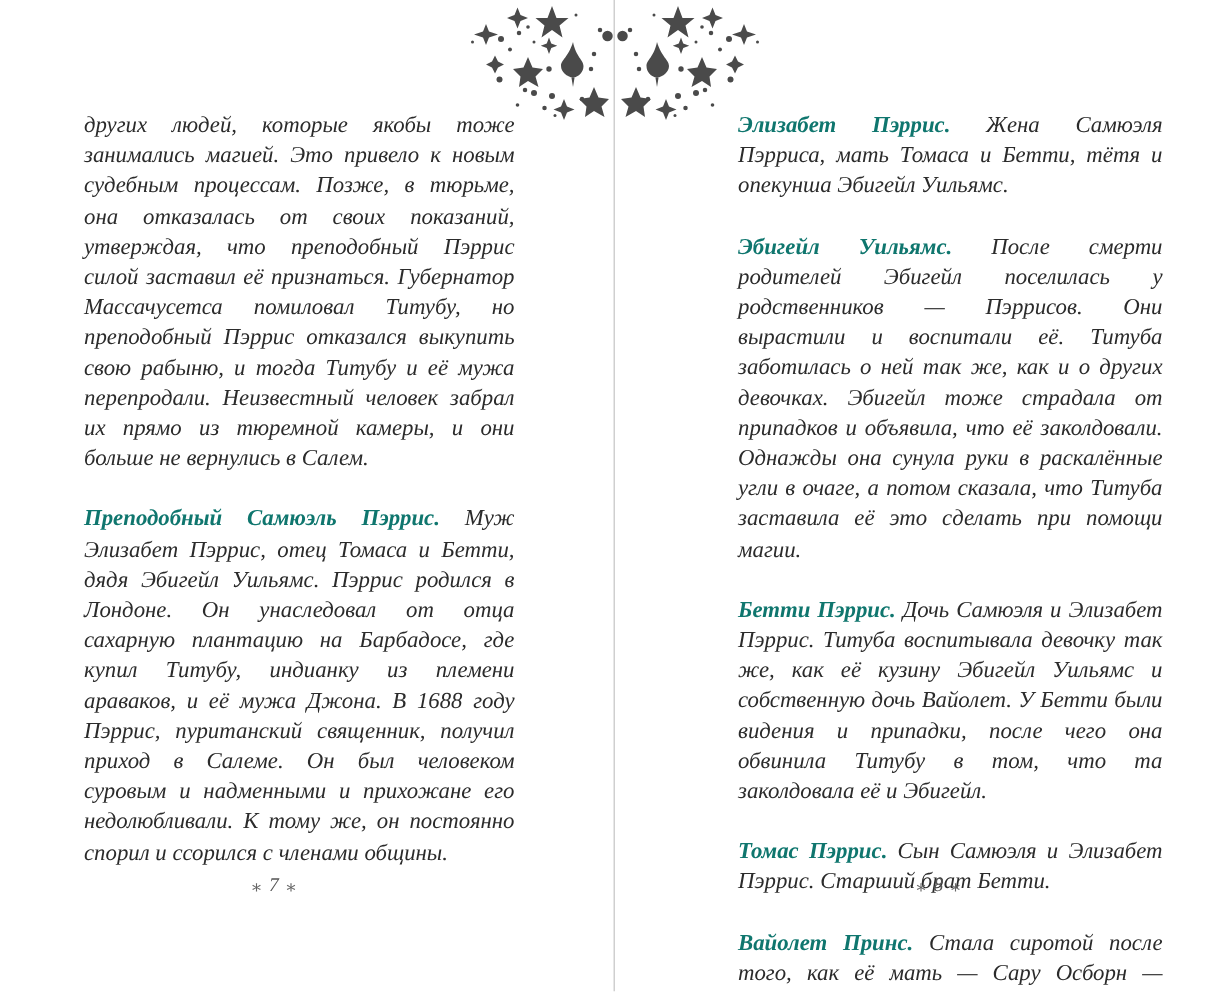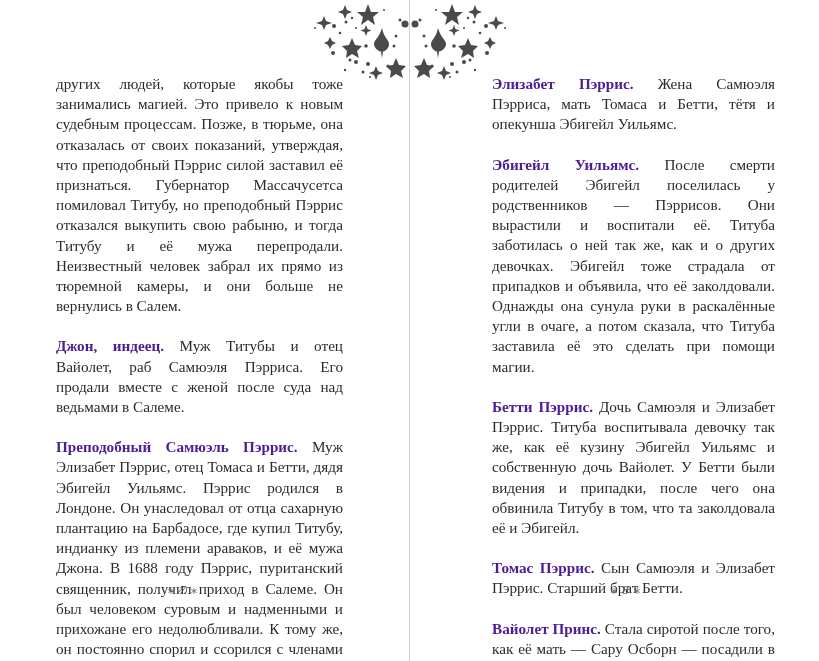--- a/index.html
+++ b/index.html
@@ -2,22 +2,22 @@
 <html><head>
 <meta charset="utf-8">
 <style>
   html, body { margin:0; padding:0; background:#ffffff; }
   body { width:819px; height:661px; position:relative; overflow:hidden; font-family:"Liberation Serif", "DejaVu Serif", serif; color:#2b2b2b; }
   .spine { position:absolute; left:409px; top:0; width:1px; height:661px; background:#cfcfcf; }
   .ornament { position:absolute; left:300px; top:0; width:220px; height:85px; }
   .page { position:absolute; top:74px; width:287px; font-size:15.2px; line-height:20.2px; text-align:justify; }
   .page.left { left:56px; }
   .page.right { left:492px; width:283px; }
-  .page p { margin:0 0 20px 0; hyphens:manual; }
-  .page b { font-weight:bold; color:#4c1d95; }
+  .page p { margin:0 0 20px 0; hyphens:manual;font-style:italic; }
+  .page b { font-weight:bold; color:#0f766e; }
   .folio { position:absolute; top:582px; font-size:13px; font-style:italic; color:#555; letter-spacing:1px; }
   .folio.left { left:168px; }
   .folio.right { left:611px; }
   .folio .orn { font-style:normal; color:#666; font-size:12px; }
 </style>
 </head>
 <body>
 
 <div class="spine"></div>
 
@@ -55,21 +55,20 @@
       <circle cx="84" cy="10" r="1"></circle>
       <circle cx="56" cy="28" r="1"></circle>
     <circle cx="70" cy="77" r="1"></circle>
       <circle cx="45" cy="70" r="1.2"></circle>
   </g>
   <use href="#half" transform="translate(220,0) scale(-1,1)"></use>
 </svg>
 
 <div class="page left">
   <p><span>других людей, которые якобы тоже занимались магией. Это привело к новым судебным процессам. Позже, в тюрьме, она отказалась от своих показаний, утверждая, что преподобный Пэррис силой заставил её признаться. Губернатор Массачусетса помиловал Титубу, но преподобный Пэррис отказался выкупить свою рабыню, и тогда Титубу и её мужа перепродали. Неизвестный человек забрал их прямо из тюремной камеры, и они больше не вернулись в Салем.</span></p>
-  <p><b>Джон, индеец.</b> <span>Муж Титубы и отец Вайолет, раб Самюэля Пэрриса. Его продали вместе с женой после суда над ведьмами в Салеме.</span></p>
   <p><b>Преподобный Самюэль Пэррис.</b> <span>Муж Элизабет Пэррис, отец Томаса и Бетти, дядя Эбигейл Уильямс. Пэррис родился в Лондоне. Он унаследовал от отца сахарную плантацию на Барбадосе, где купил Титубу, индианку из племени араваков, и её мужа Джона. В 1688 году Пэррис, пуританский священник, получил приход в Салеме. Он был человеком суровым и надменными и прихожане его недолюбливали. К тому же, он постоянно спорил и ссорился с членами общины.</span></p>
 </div>
 
 <div class="page right">
   <p><b>Элизабет Пэррис.</b> <span>Жена Самюэля Пэрриса, мать Томаса и Бетти, тётя и опекунша Эбигейл Уильямс.</span></p>
   <p><b>Эбигейл Уильямс.</b> <span>После смерти родителей Эбигейл поселилась у родственников — Пэррисов. Они вырастили и воспитали её. Титуба заботилась о ней так же, как и о других девочках. Эбигейл тоже страдала от припадков и объявила, что её заколдовали. Однажды она сунула руки в раскалённые угли в очаге, а потом сказала, что Титуба заставила её это сделать при помощи магии.</span></p>
   <p><b>Бетти Пэррис.</b> <span>Дочь Самюэля и Элизабет Пэррис. Титуба воспитывала девочку так же, как её кузину Эбигейл Уильямс и собственную дочь Вайолет. У Бетти были видения и припадки, после чего она обвинила Титубу в том, что та заколдовала её и Эбигейл.</span></p>
   <p><b>Томас Пэррис.</b> <span>Сын Самюэля и Элизабет Пэррис. Старший брат Бетти.</span></p>
   <p><b>Вайолет Принс.</b> <span>Стала сиротой после того, как её мать — Сару Осборн — посадили в тюрьму за колдовство и она там умерла. Элизабет осталась на попечении своего отчима, Александра Осборна.</span></p>
 </div>

